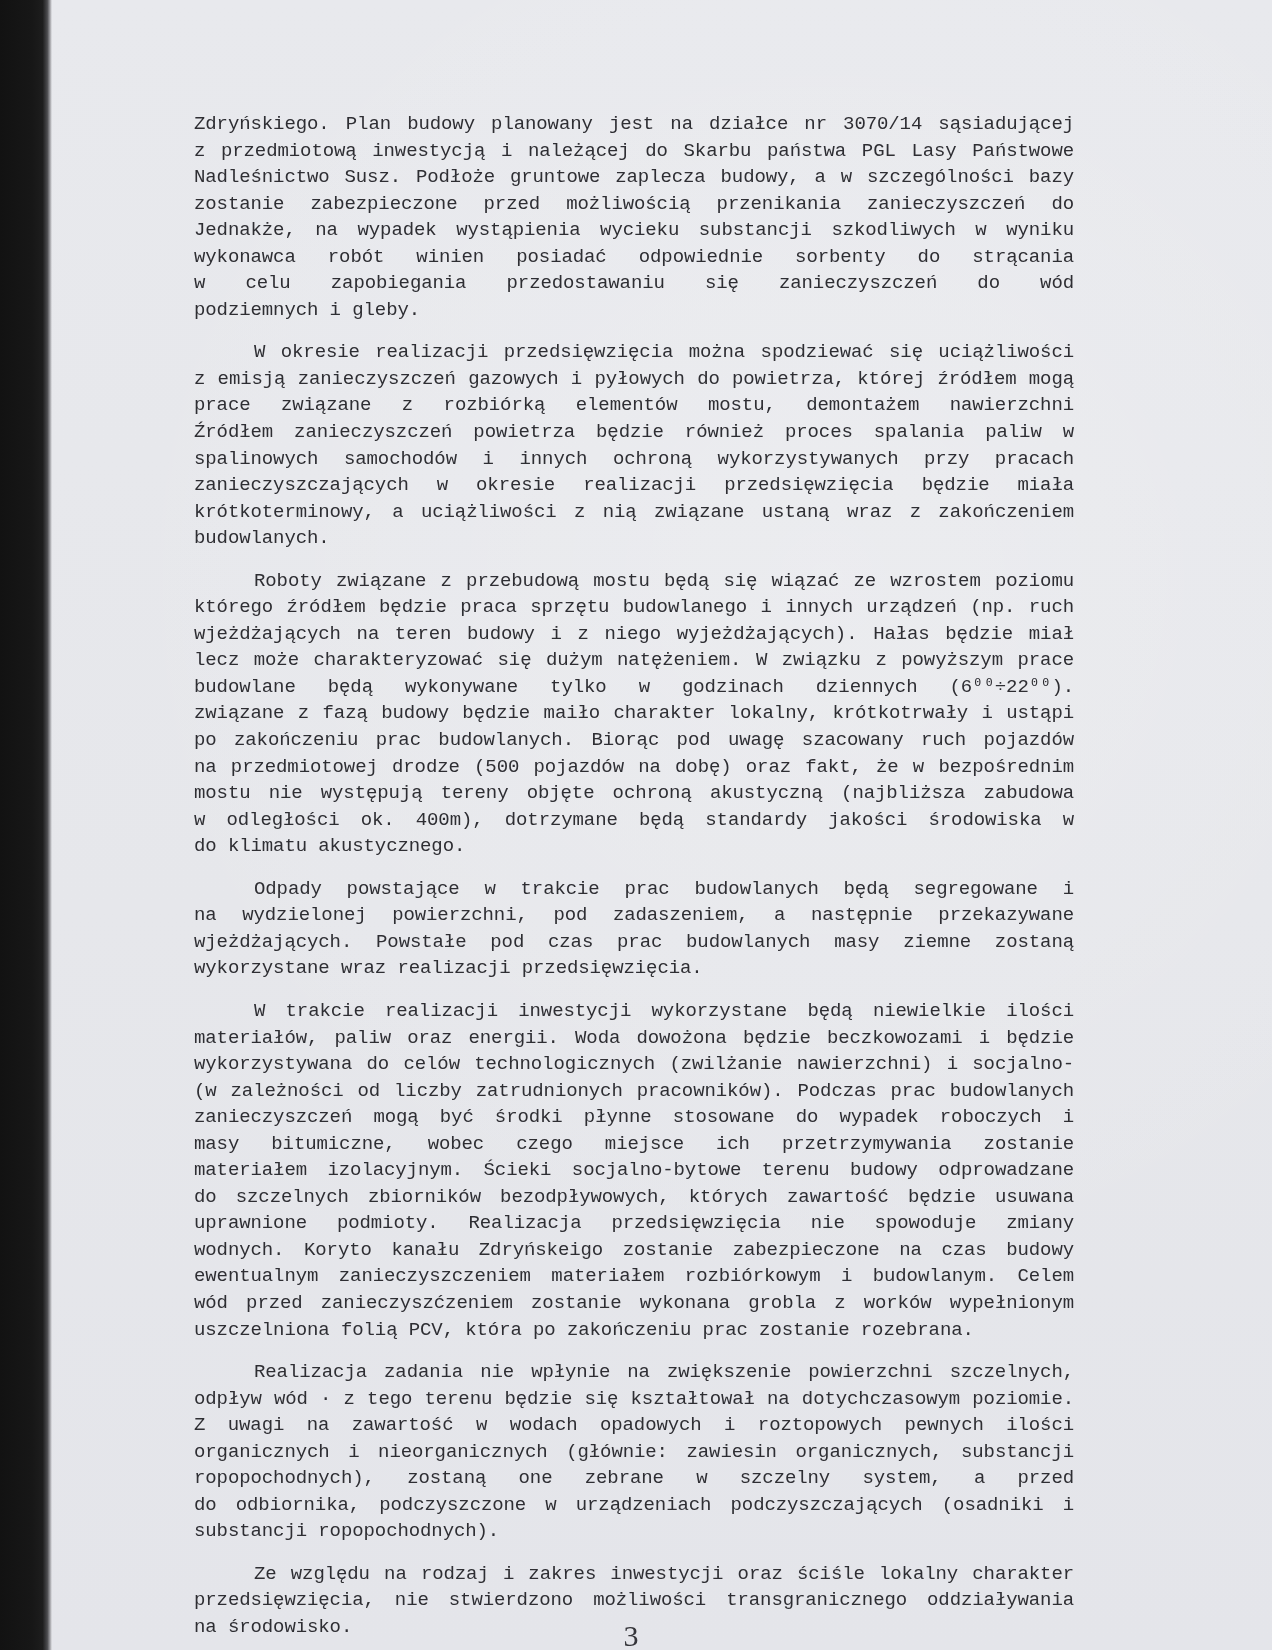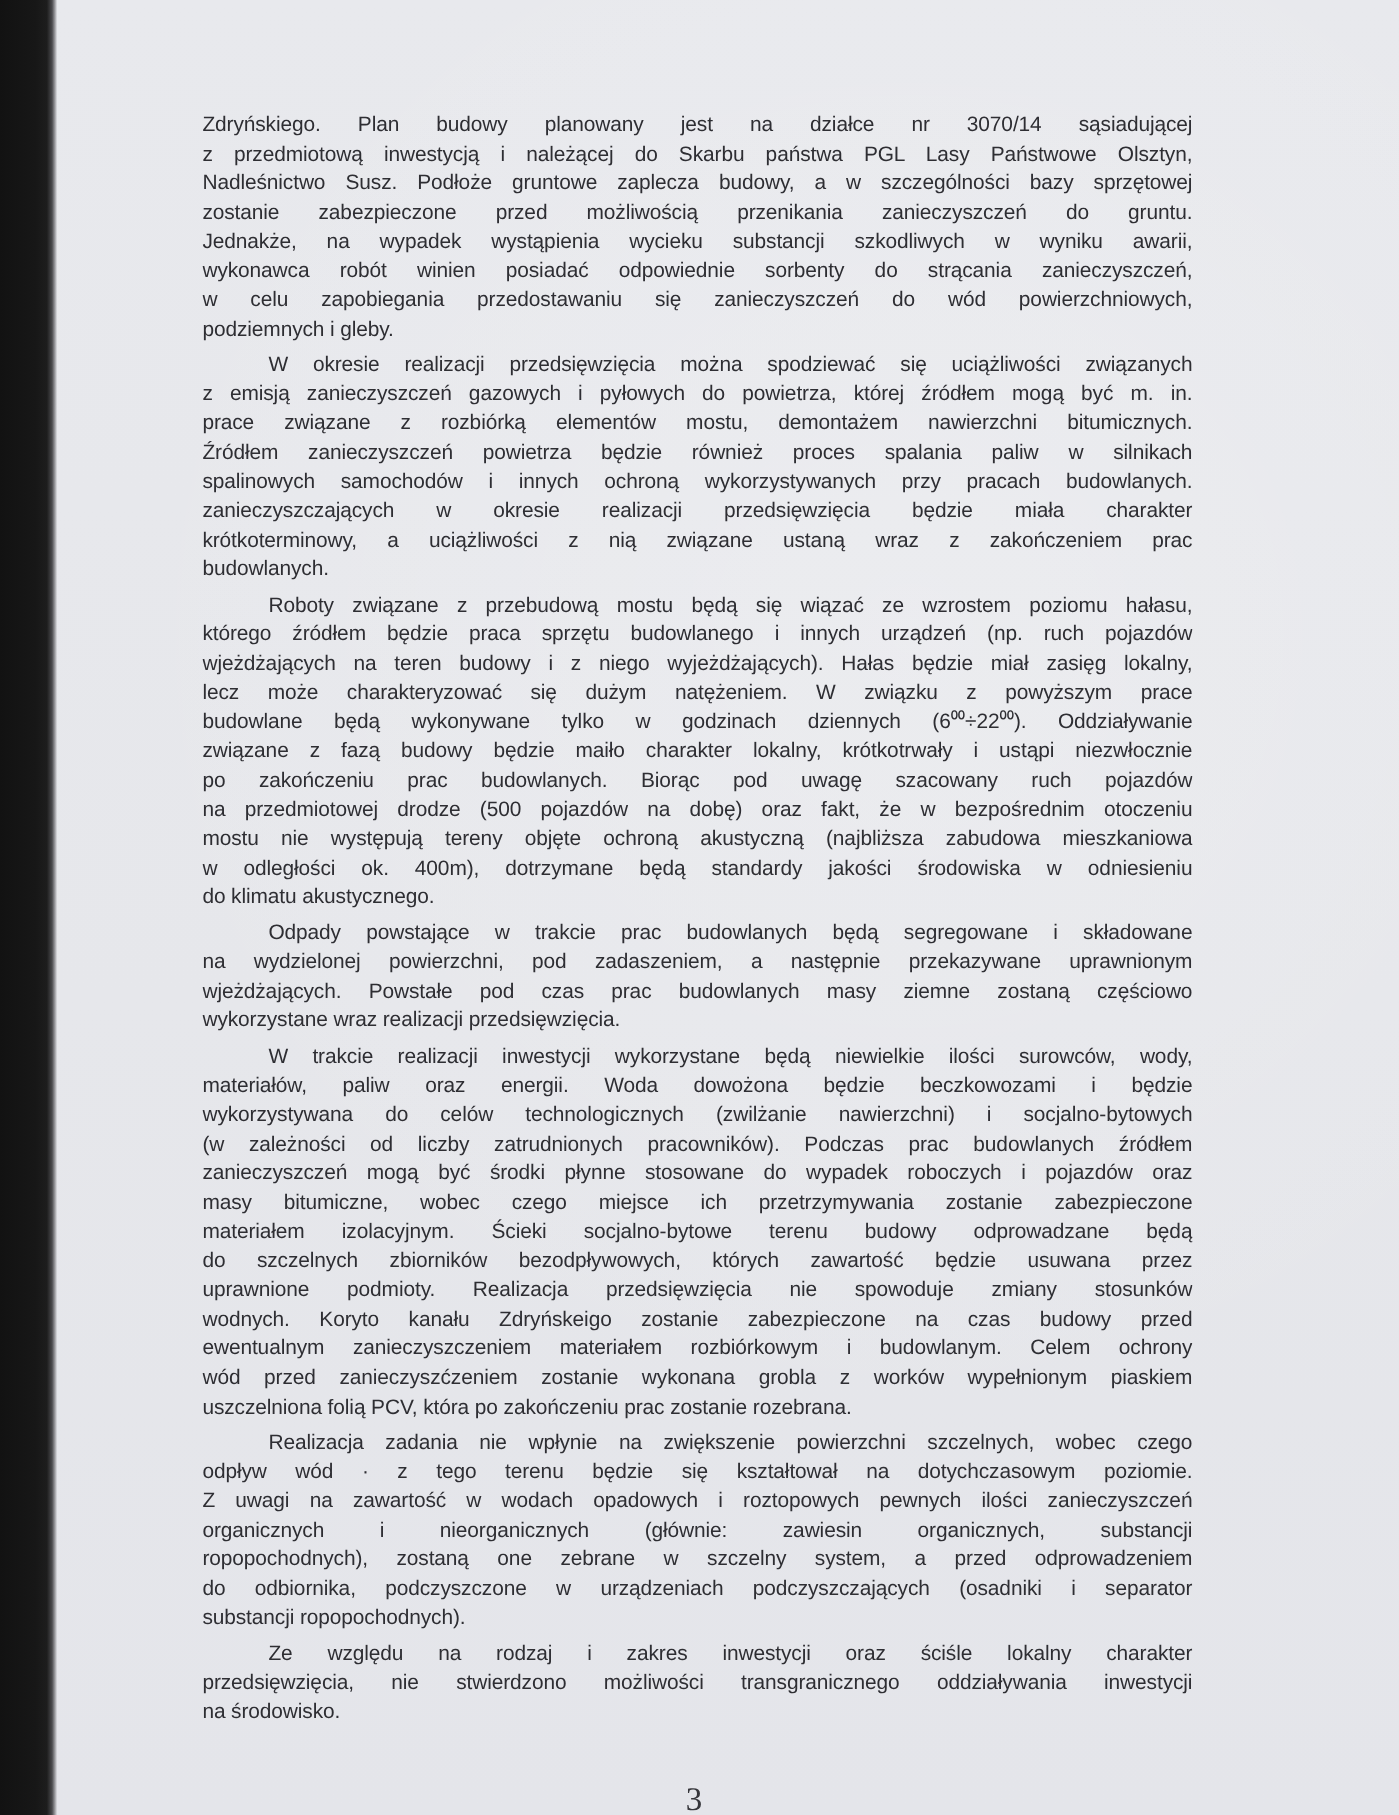--- a/index.html
+++ b/index.html
@@ -25,21 +25,21 @@
   .text-block {
     position: absolute;
     left: 178px;
     top: 95px;
     width: 912px;
     font-size: 19px;
     letter-spacing: -0.1px;
     line-height: 26.55px;
     color: #2e2e33;
   }
-  .paragraph { margin: 6px; }
+  .paragraph { margin: 16px; font-family: Liberation Mono, monospace; }
   .line {
     text-align: justify;
     text-align-last: justify;
     max-height: 26.55px;
     overflow: hidden;
   }
   .line.last { text-align-last: left; }
   .line.indent { padding-left: 60px; }
   .page-number {
     position: absolute;

